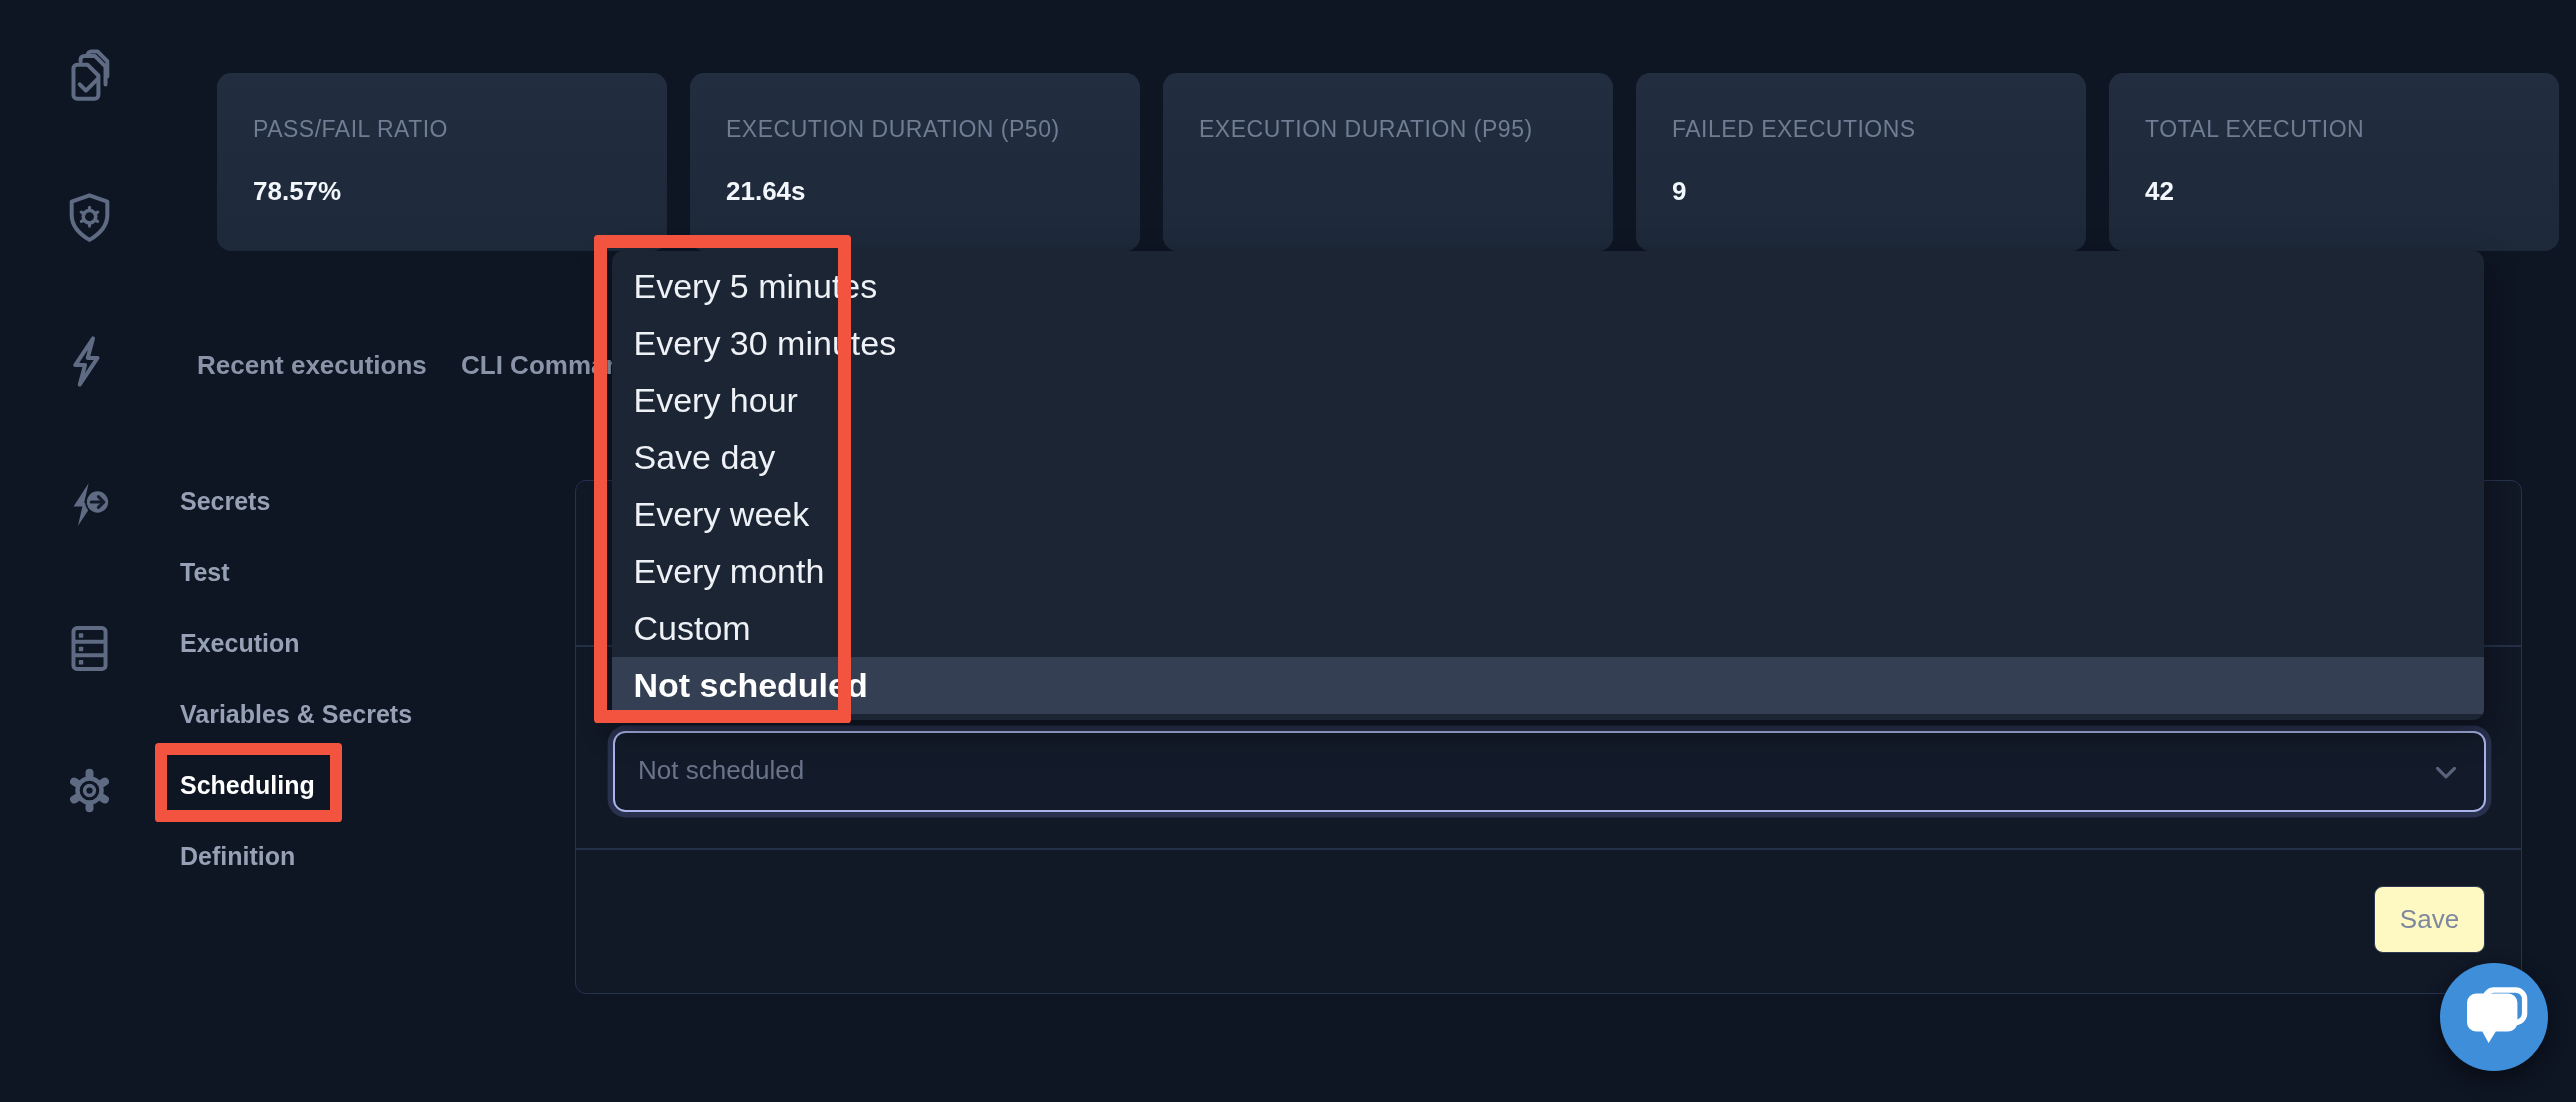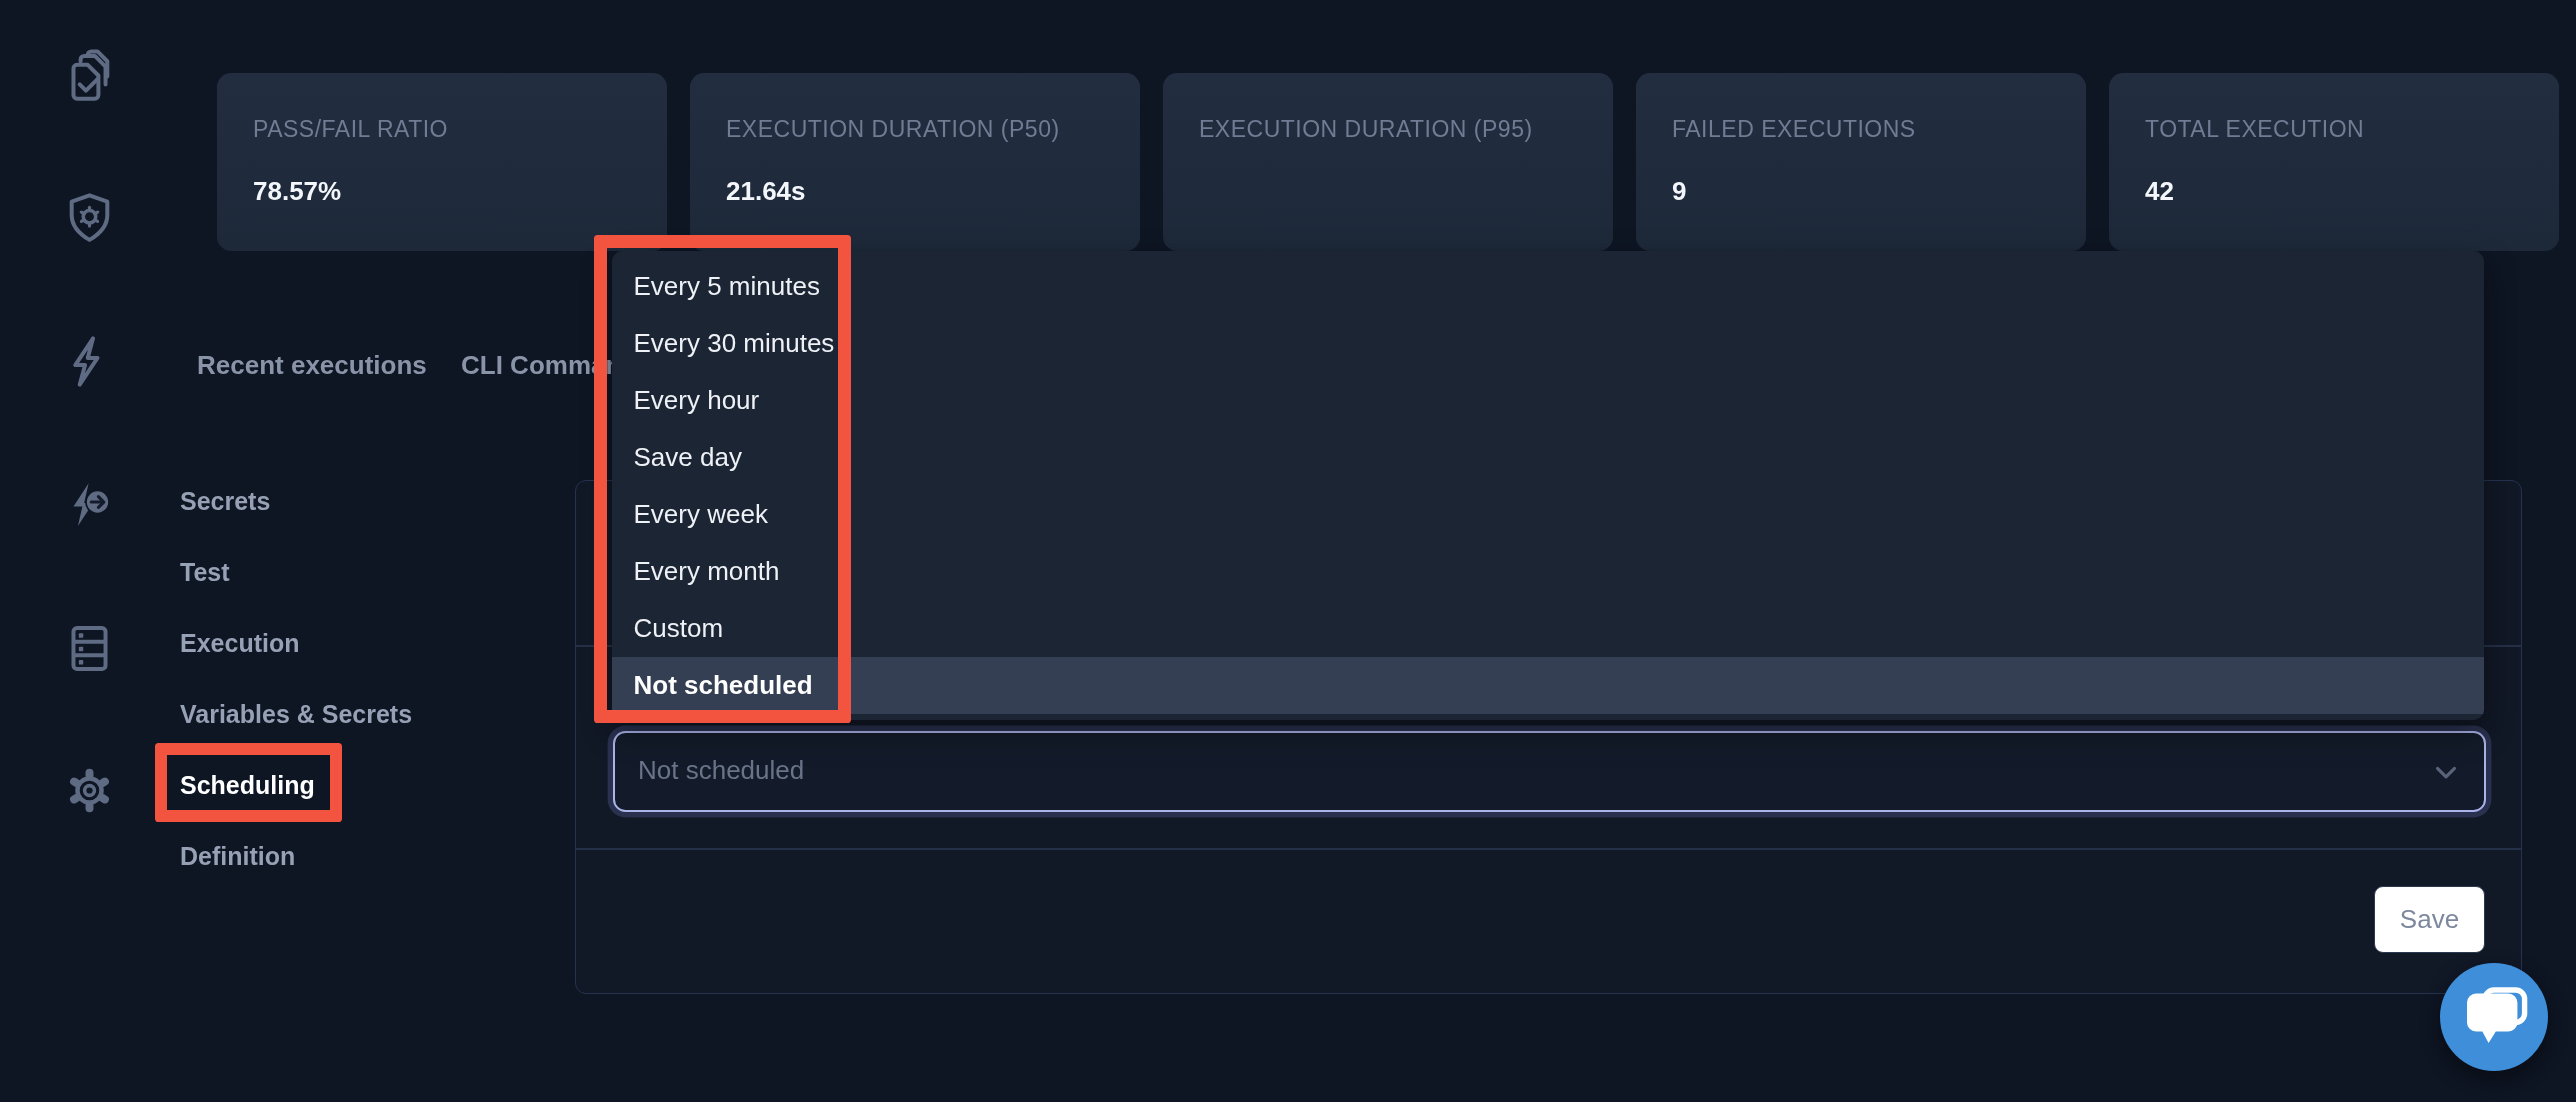--- a/index.html
+++ b/index.html
@@ -31,36 +31,36 @@
             white-space:nowrap;}
   .nav-item.selected{color:#ffffff;}
 
   
   .panel{position:absolute;left:575px;top:480px;width:1947px;height:514px;box-sizing:border-box;
          border:1.8px solid #263350;border-radius:10.8px;background:#111826;z-index:10;}
   .panel-divider{position:absolute;left:0;right:0;height:1.8px;background:#233047;}
   .divider-header{top:164px;}
   .divider-footer{top:367px;}
   .save-btn{position:absolute;left:1798px;top:405px;width:111px;height:67px;box-sizing:border-box;
-            background:#ffffff;border:1.8px solid #2c3950;border-radius:9px;color:#7d889e;
+            background:#fef9c3;border:1.8px solid #2c3950;border-radius:9px;color:#7d889e;
             font-size:26px;font-family:"Liberation Sans",sans-serif;text-align:center;line-height:64px;
             cursor:pointer;}
 
   
   .select{position:absolute;left:613px;top:731px;width:1873px;height:81px;box-sizing:border-box;
           background:#131b2a;border:2.7px solid #aab4ea;border-radius:12.5px;
           box-shadow:0 0 0 5.4px rgba(128,140,226,.22);z-index:20;cursor:pointer;}
   .select-text{position:absolute;left:23px;top:0;line-height:75px;font-size:26px;color:#6a7489;}
   .select-chevron{position:absolute;right:21.5px;top:21.5px;width:34px;height:34px;color:#59647b;}
 
   
   .popup{position:absolute;left:612px;top:251px;width:1872px;height:469px;background:#1c2533;
          border-radius:10.8px;overflow:hidden;z-index:30;box-shadow:0 12.5px 30.5px rgba(0,0,0,.4);
          padding-top:7.2px;box-sizing:border-box;}
-  .option{height:57px;line-height:57px;padding-left:21.5px;font-size:26px;color:#eef1f6;cursor:pointer;
+  .option{height:57px;line-height:57px;padding-left:21.5px;font-size:34px;color:#eef1f6;cursor:pointer;
           white-space:nowrap;}
   .option.selected{background:#343f53;font-weight:700;color:#ffffff;}
 
   
   .annotation{position:absolute;box-sizing:border-box;border:12.5px solid #f3543f;border-radius:3.6px;
               z-index:50;pointer-events:none;}
   .anno-menu{left:594px;top:235px;width:257px;height:488px;border-width:13.4px;}
   .anno-scheduling{left:155px;top:743px;width:187px;height:79px;}
 
   

